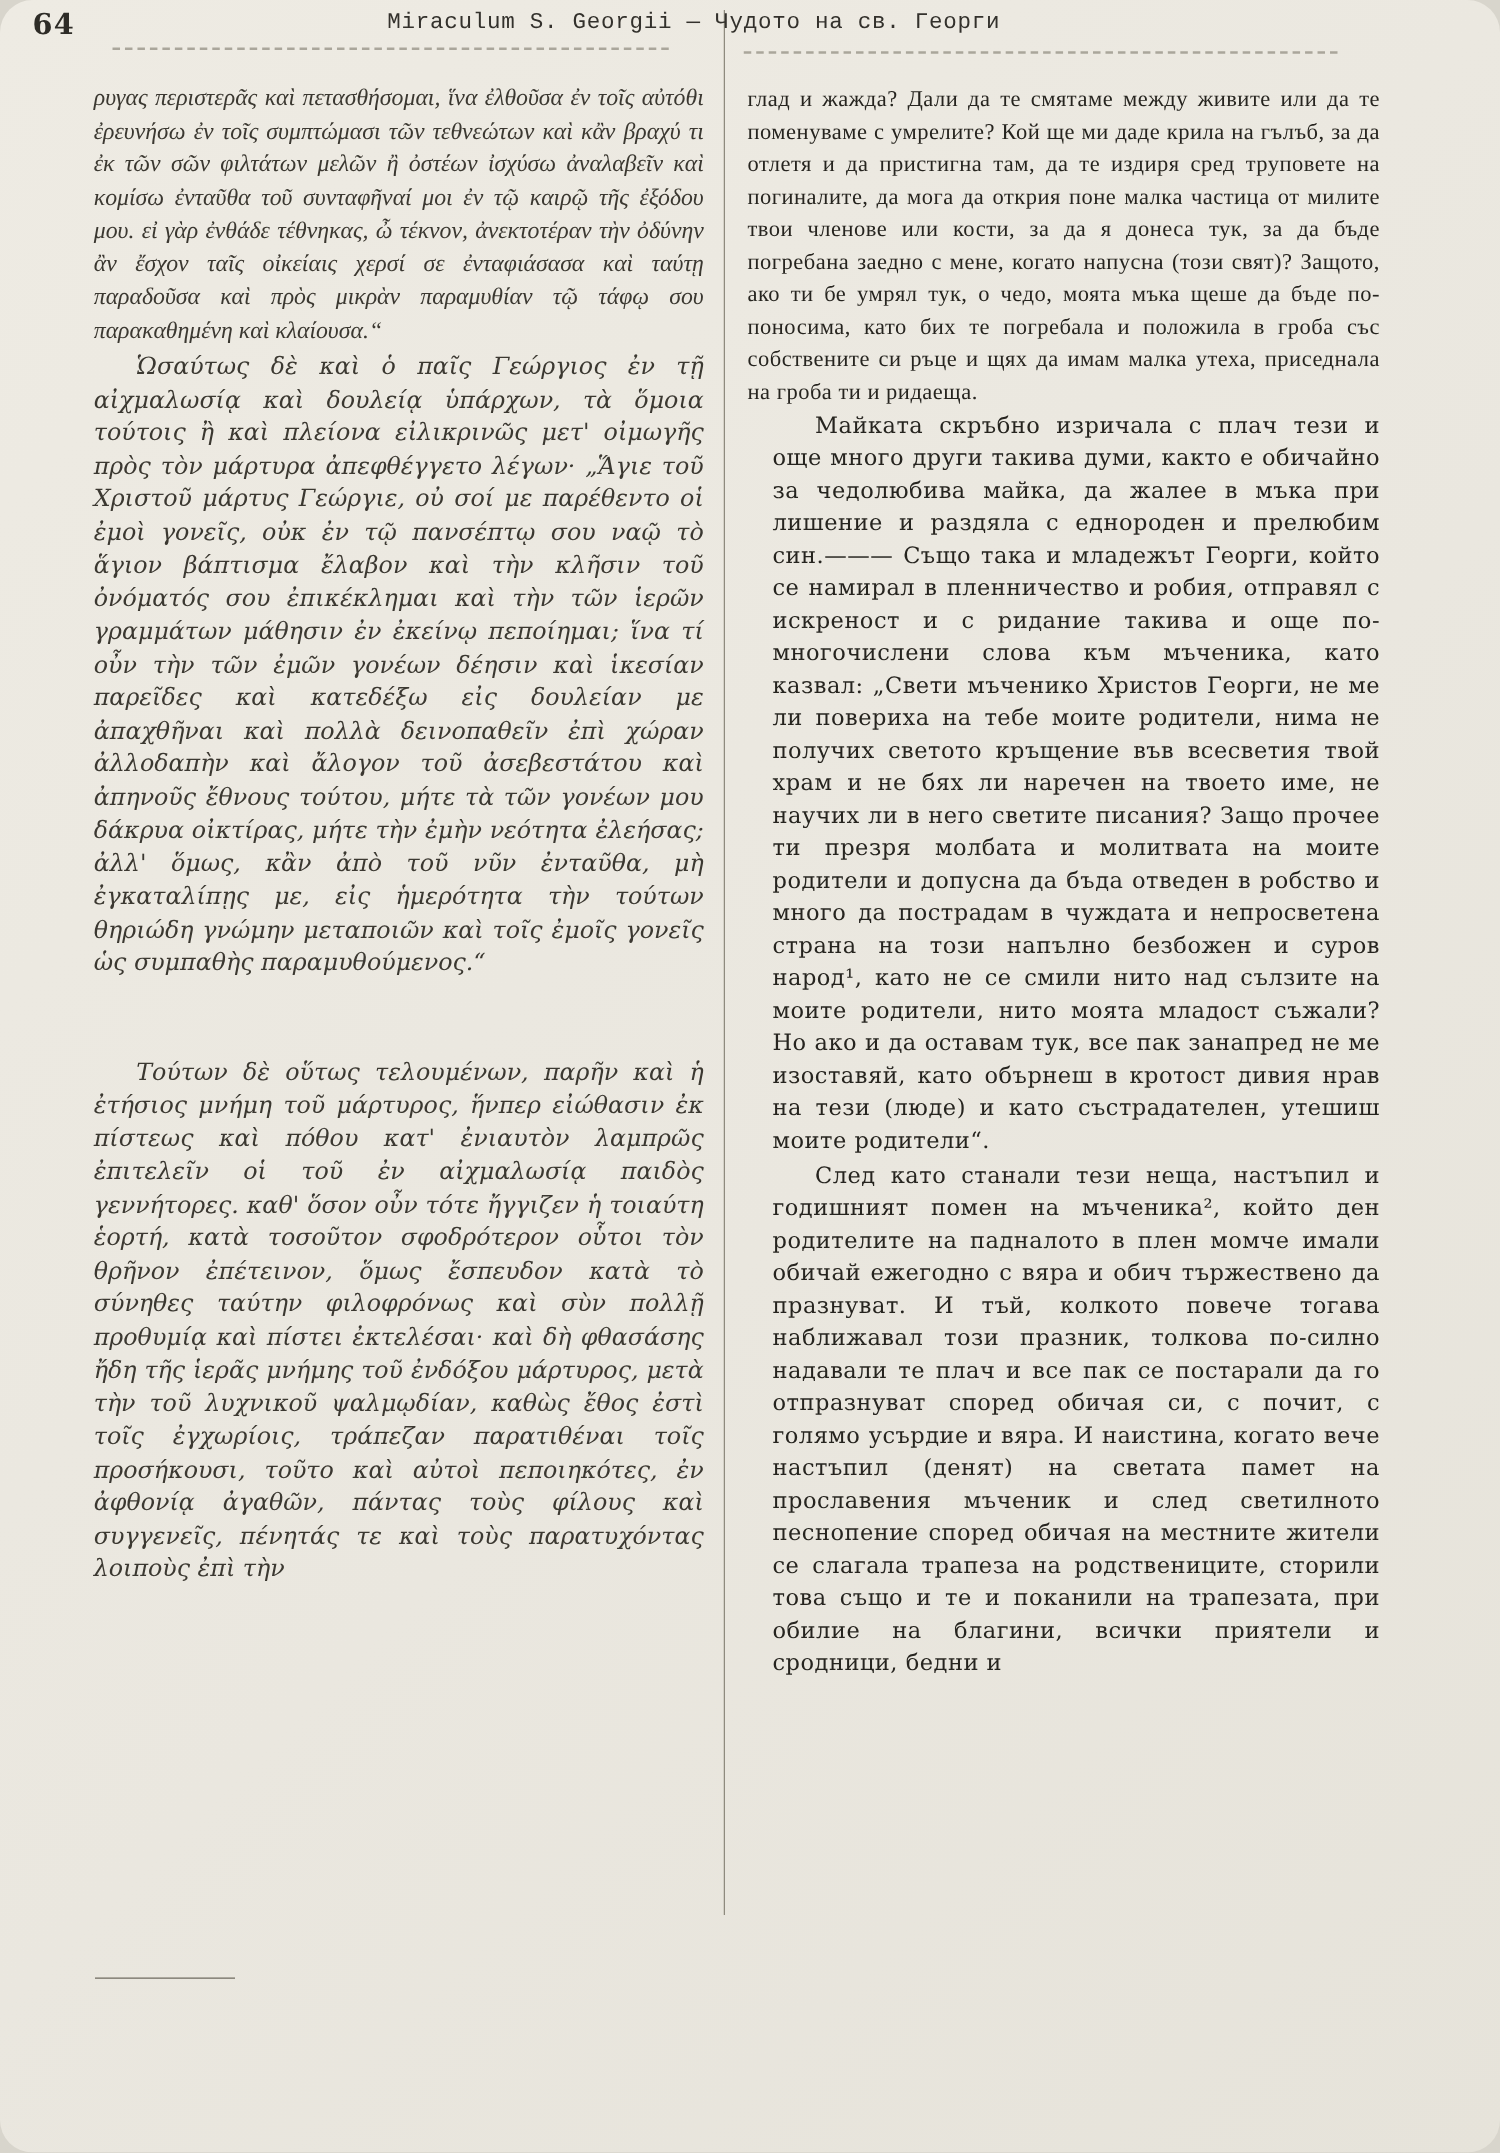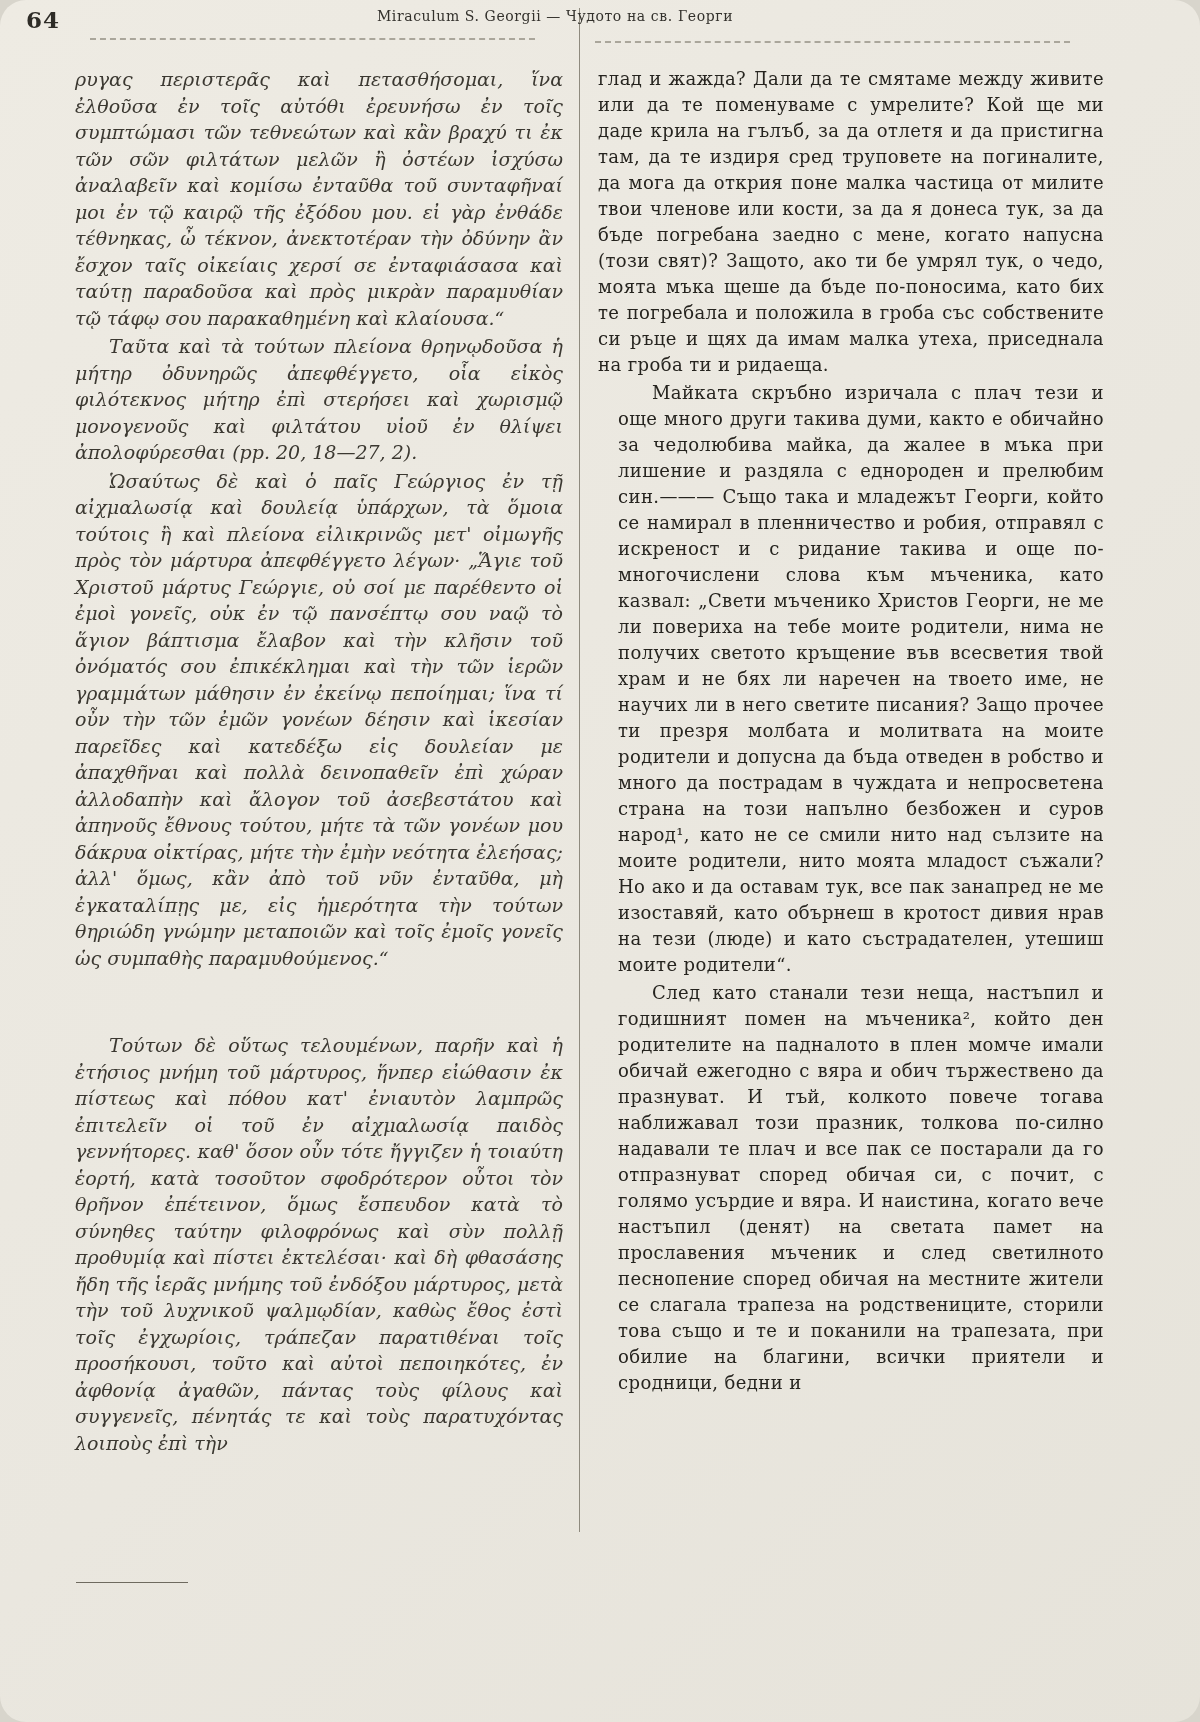--- a/index.html
+++ b/index.html
@@ -26,23 +26,24 @@
     top: 6px;
     font-size: 23px;
     font-weight: bold;
     letter-spacing: 1px;
   }
   .header-title {
     position: absolute;
     left: 0; right: 90px;
     top: 8px;
     text-align: center;
-    font-size: 14px;
+    font-size: 18px;
     letter-spacing: 0.6px;
     color: #33312c;
+    font-family: Liberation Mono, monospace;
   }
   .header-rule {
     position: absolute;
     border-top: 2px dashed #9a968a;
     opacity: 0.8;
     height: 0;
   }
   .header-rule.left  { left: 90px;  width: 445px; top: 38px; }
   .header-rule.right { left: 595px; width: 475px; top: 41px; }
 
@@ -71,21 +72,21 @@
     font-size: 18px;
     line-height: 26px;
     letter-spacing: 0.4px;
     text-align: justify;
     color: #26241f;
   }
   .col-greek p, .col-bulgarian p {
     margin: 0;
     text-indent: 34px;
   }
-  .col-greek p.no-indent, .col-bulgarian p.no-indent { text-indent: 0; }
+  .col-greek p.no-indent, .col-bulgarian p.no-indent { text-indent: 0; font-family: Liberation Serif, serif; }
   .col-greek p + p { margin-top: 2px; }
   .col-bulgarian p + p { margin-top: 2px; margin-left: 20px; }
   .col-greek p.section-gap { margin-top: 61px; }
 
   .footnotes {
     position: absolute;
     left: 48px;
     right: 92px;
     top: 1582px;
     font-size: 17px;
@@ -117,21 +118,20 @@
     <div class="page-number">64</div>
     <div class="header-title">Miraculum S. Georgii  —  Чудото на св. Георги</div>
     <div class="header-rule left"></div>
     <div class="header-rule right"></div>
   </div>
 
   <div class="columns">
 
     <div class="col-greek" lang="grc">
       <p class="no-indent">ρυγας περιστερᾶς καὶ πετασθήσομαι, ἵνα ἐλθοῦσα ἐν τοῖς αὐτόθι ἐρευνήσω ἐν τοῖς συμπτώμασι τῶν τεθνεώτων καὶ κἂν βραχύ τι ἐκ τῶν σῶν φιλτάτων μελῶν ἢ ὀστέων ἰσχύσω ἀναλαβεῖν καὶ κομίσω ἐνταῦθα τοῦ συνταφῆναί μοι ἐν τῷ καιρῷ τῆς ἐξόδου μου. εἰ γὰρ ἐνθάδε τέθνηκας, ὦ τέκνον, ἀνεκτοτέραν τὴν ὀδύνην ἂν ἔσχον ταῖς οἰκείαις χερσί σε ἐνταφιάσασα καὶ ταύτῃ παραδοῦσα καὶ πρὸς μικρὰν παραμυθίαν τῷ τάφῳ σου παρακαθημένη καὶ κλαίουσα.“</p>
-      <p>Ταῦτα καὶ τὰ τούτων πλείονα θρηνῳδοῦσα ἡ μήτηρ ὀδυνηρῶς ἀπεφθέγγετο, οἷα εἰκὸς φιλότεκνος μήτηρ ἐπὶ στερήσει καὶ χωρισμῷ μονογενοῦς καὶ φιλτάτου υἱοῦ ἐν θλίψει ἀπολοφύρεσθαι (pp. 20, 18—27, 2).</p>
       <p>Ὡσαύτως δὲ καὶ ὁ παῖς Γεώργιος ἐν τῇ αἰχμαλωσίᾳ καὶ δουλείᾳ ὑπάρχων, τὰ ὅμοια τούτοις ἢ καὶ πλείονα εἰλικρινῶς μετ' οἰμωγῆς πρὸς τὸν μάρτυρα ἀπεφθέγγετο λέγων· „Ἅγιε τοῦ Χριστοῦ μάρτυς Γεώργιε, οὐ σοί με παρέθεντο οἱ ἐμοὶ γονεῖς, οὐκ ἐν τῷ πανσέπτῳ σου ναῷ τὸ ἅγιον βάπτισμα ἔλαβον καὶ τὴν κλῆσιν τοῦ ὀνόματός σου ἐπικέκλημαι καὶ τὴν τῶν ἱερῶν γραμμάτων μάθησιν ἐν ἐκείνῳ πεποίημαι; ἵνα τί οὖν τὴν τῶν ἐμῶν γονέων δέησιν καὶ ἱκεσίαν παρεῖδες καὶ κατεδέξω εἰς δουλείαν με ἀπαχθῆναι καὶ πολλὰ δεινοπαθεῖν ἐπὶ χώραν ἀλλοδαπὴν καὶ ἄλογον τοῦ ἀσεβεστάτου καὶ ἀπηνοῦς ἔθνους τούτου, μήτε τὰ τῶν γονέων μου δάκρυα οἰκτίρας, μήτε τὴν ἐμὴν νεότητα ἐλεήσας; ἀλλ' ὅμως, κἂν ἀπὸ τοῦ νῦν ἐνταῦθα, μὴ ἐγκαταλίπῃς με, εἰς ἡμερότητα τὴν τούτων θηριώδη γνώμην μεταποιῶν καὶ τοῖς ἐμοῖς γονεῖς ὡς συμπαθὴς παραμυθούμενος.“</p>
       <p class="section-gap">Τούτων δὲ οὕτως τελουμένων, παρῆν καὶ ἡ ἐτήσιος μνήμη τοῦ μάρτυρος, ἥνπερ εἰώθασιν ἐκ πίστεως καὶ πόθου κατ' ἐνιαυτὸν λαμπρῶς ἐπιτελεῖν οἱ τοῦ ἐν αἰχμαλωσίᾳ παιδὸς γεννήτορες. καθ' ὅσον οὖν τότε ἤγγιζεν ἡ τοιαύτη ἑορτή, κατὰ τοσοῦτον σφοδρότερον οὗτοι τὸν θρῆνον ἐπέτεινον, ὅμως ἔσπευδον κατὰ τὸ σύνηθες ταύτην φιλοφρόνως καὶ σὺν πολλῇ προθυμίᾳ καὶ πίστει ἐκτελέσαι· καὶ δὴ φθασάσης ἤδη τῆς ἱερᾶς μνήμης τοῦ ἐνδόξου μάρτυρος, μετὰ τὴν τοῦ λυχνικοῦ ψαλμῳδίαν, καθὼς ἔθος ἐστὶ τοῖς ἐγχωρίοις, τράπεζαν παρατιθέναι τοῖς προσήκουσι, τοῦτο καὶ αὐτοὶ πεποιηκότες, ἐν ἀφθονίᾳ ἀγαθῶν, πάντας τοὺς φίλους καὶ συγγενεῖς, πένητάς τε καὶ τοὺς παρατυχόντας λοιποὺς ἐπὶ τὴν</p>
     </div>
 
     <div class="column-divider"></div>
 
     <div class="col-bulgarian" lang="bg">
       <p class="no-indent">глад и жажда? Дали да те смятаме между живите или да те поменуваме с умрелите? Кой ще ми даде крила на гълъб, за да отлетя и да пристигна там, да те издиря сред труповете на погиналите, да мога да открия поне малка частица от милите твои членове или кости, за да я донеса тук, за да бъде погребана заедно с мене, когато напусна (този свят)? Защото, ако ти бе умрял тук, о чедо, моята мъка щеше да бъде по-поносима, като бих те погребала и положила в гроба със собствените си ръце и щях да имам малка утеха, приседнала на гроба ти и ридаеща.</p>
       <p>Майката скръбно изричала с плач тези и още много други такива думи, както е обичайно за чедолюбива майка, да жалее в мъка при лишение и раздяла с еднороден и прелюбим син.——— Също така и младежът Георги, който се намирал в пленничество и робия, отправял с искреност и с ридание такива и още по-многочислени слова към мъченика, като казвал: „Свети мъченико Христов Георги, не ме ли повериха на тебе моите родители, нима не получих светото кръщение във всесветия твой храм и не бях ли наречен на твоето име, не научих ли в него светите писания? Защо прочее ти презря молбата и молитвата на моите родители и допусна да бъда отведен в робство и много да пострадам в чуждата и непросветена страна на този напълно безбожен и суров народ¹, като не се смили нито над сълзите на моите родители, нито моята младост съжали? Но ако и да оставам тук, все пак занапред не ме изоставяй, като обърнеш в кротост дивия нрав на тези (люде) и като състрадателен, утешиш моите родители“.</p>
       <p>След като станали тези неща, настъпил и годишният помен на мъченика², който ден родителите на падналото в плен момче имали обичай ежегодно с вяра и обич тържествено да празнуват. И тъй, колкото повече тогава наближавал този празник, толкова по-силно надавали те плач и все пак се постарали да го отпразнуват според обичая си, с почит, с голямо усърдие и вяра. И наистина, когато вече настъпил (денят) на светата памет на прославения мъченик и след светилното песнопение според обичая на местните жители се слагала трапеза на родствениците, сторили това също и те и поканили на трапезата, при обилие на благини, всички приятели и сродници, бедни и</p>

